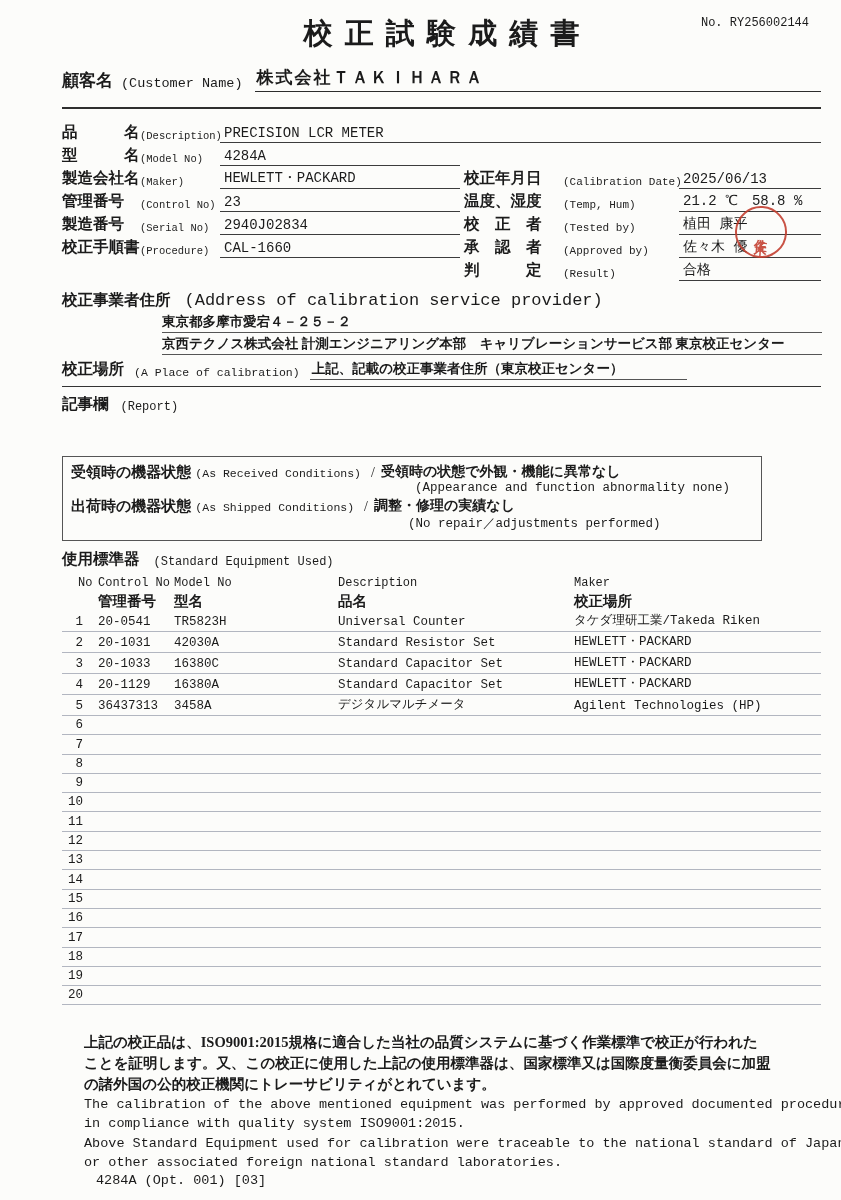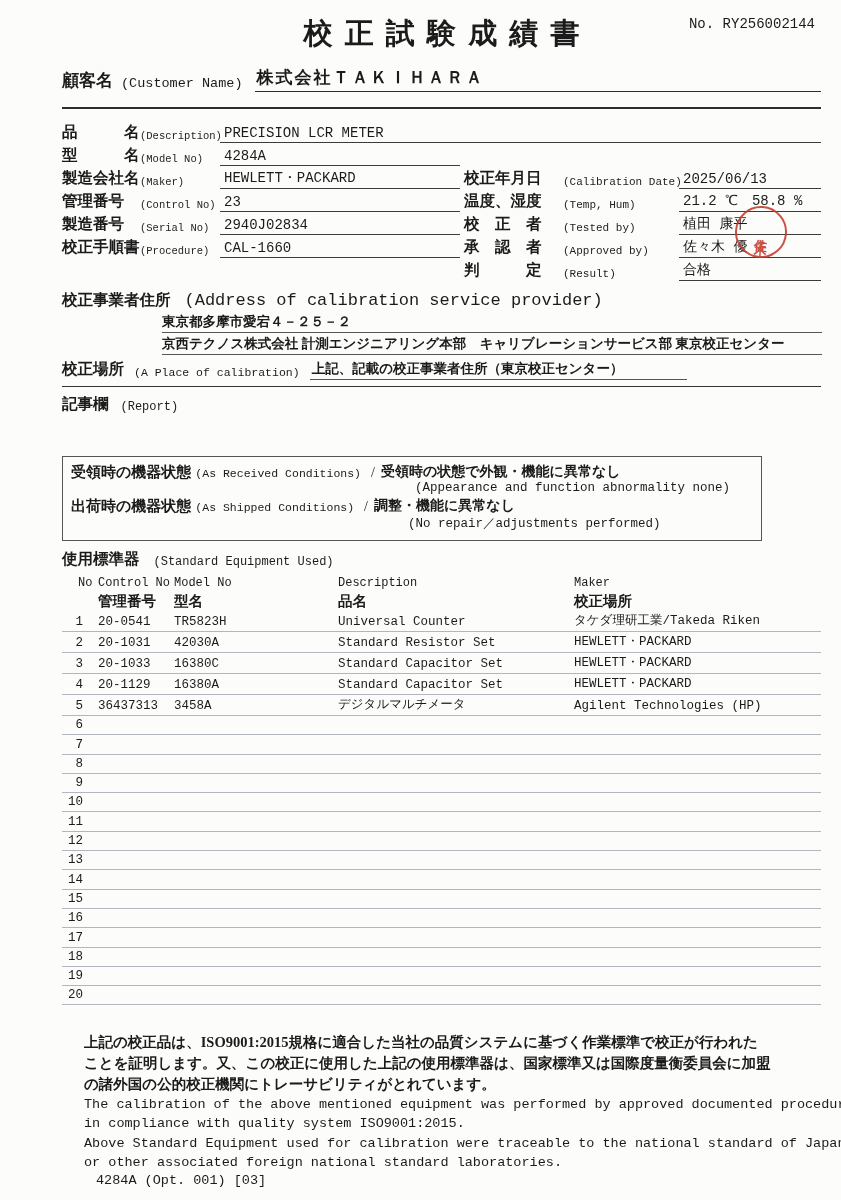--- a/index.html
+++ b/index.html
@@ -10,21 +10,21 @@
     background:#fcfcfa;
     font-family:"Liberation Serif","DejaVu Serif",serif;
     color:#1b1b1b;
     box-sizing:border-box;
     padding:12px 20px 0 62px;
     overflow:hidden;
   }
   .mono{font-family:"Liberation Mono","DejaVu Sans Mono",monospace;}
 
   
-  .report-no{position:absolute;top:16px;right:26px;font-size:14px;letter-spacing:0;}
+  .report-no{position:absolute;top:16px;right:32px;font-size:12px;letter-spacing:0;}
   .title{text-align:center;font-size:29px;font-weight:700;letter-spacing:.42em;text-indent:.42em;margin-top:2px;}
   .subtitle{text-align:center;font-size:19px;margin-top:1px;letter-spacing:1px;}
 
   
   .customer-row{display:flex;align-items:flex-end;margin-top:12px;}
   .customer-row .jlbl{font-size:17px;font-weight:600;white-space:pre;}
   .customer-row .elbl{font-size:13.5px;margin-left:8px;padding-bottom:1px;}
   .cust-val{flex:1;margin-left:12px;font-size:17px;font-weight:600;letter-spacing:2px;
     border-bottom:1.6px solid #2c2c2c;padding:0 2px 2px 2px;white-space:nowrap;}
 
@@ -212,21 +212,21 @@
         <div class="ven mono">(Appearance and function abnormality none)</div>
       </span>
     </div>
     <div class="cond-row">
       <span class="cond-left">
         <span class="jlbl">出荷時の機器状態</span>
         <span class="elbl mono">(As Shipped Conditions)</span>
         <span class="cond-sep">/</span>
       </span>
       <span class="cond-right">
-        <div class="vjp">調整・機能に異常なし</div>
+        <div class="vjp">調整・修理の実績なし</div>
         <div class="ven mono">(No repair／adjustments performed)</div>
       </span>
     </div>
   </div>
 
   <div class="eq-title">
     <span class="jlbl">使用標準器</span>
     <span class="elbl mono">(Standard Equipment Used)</span>
   </div>
 

